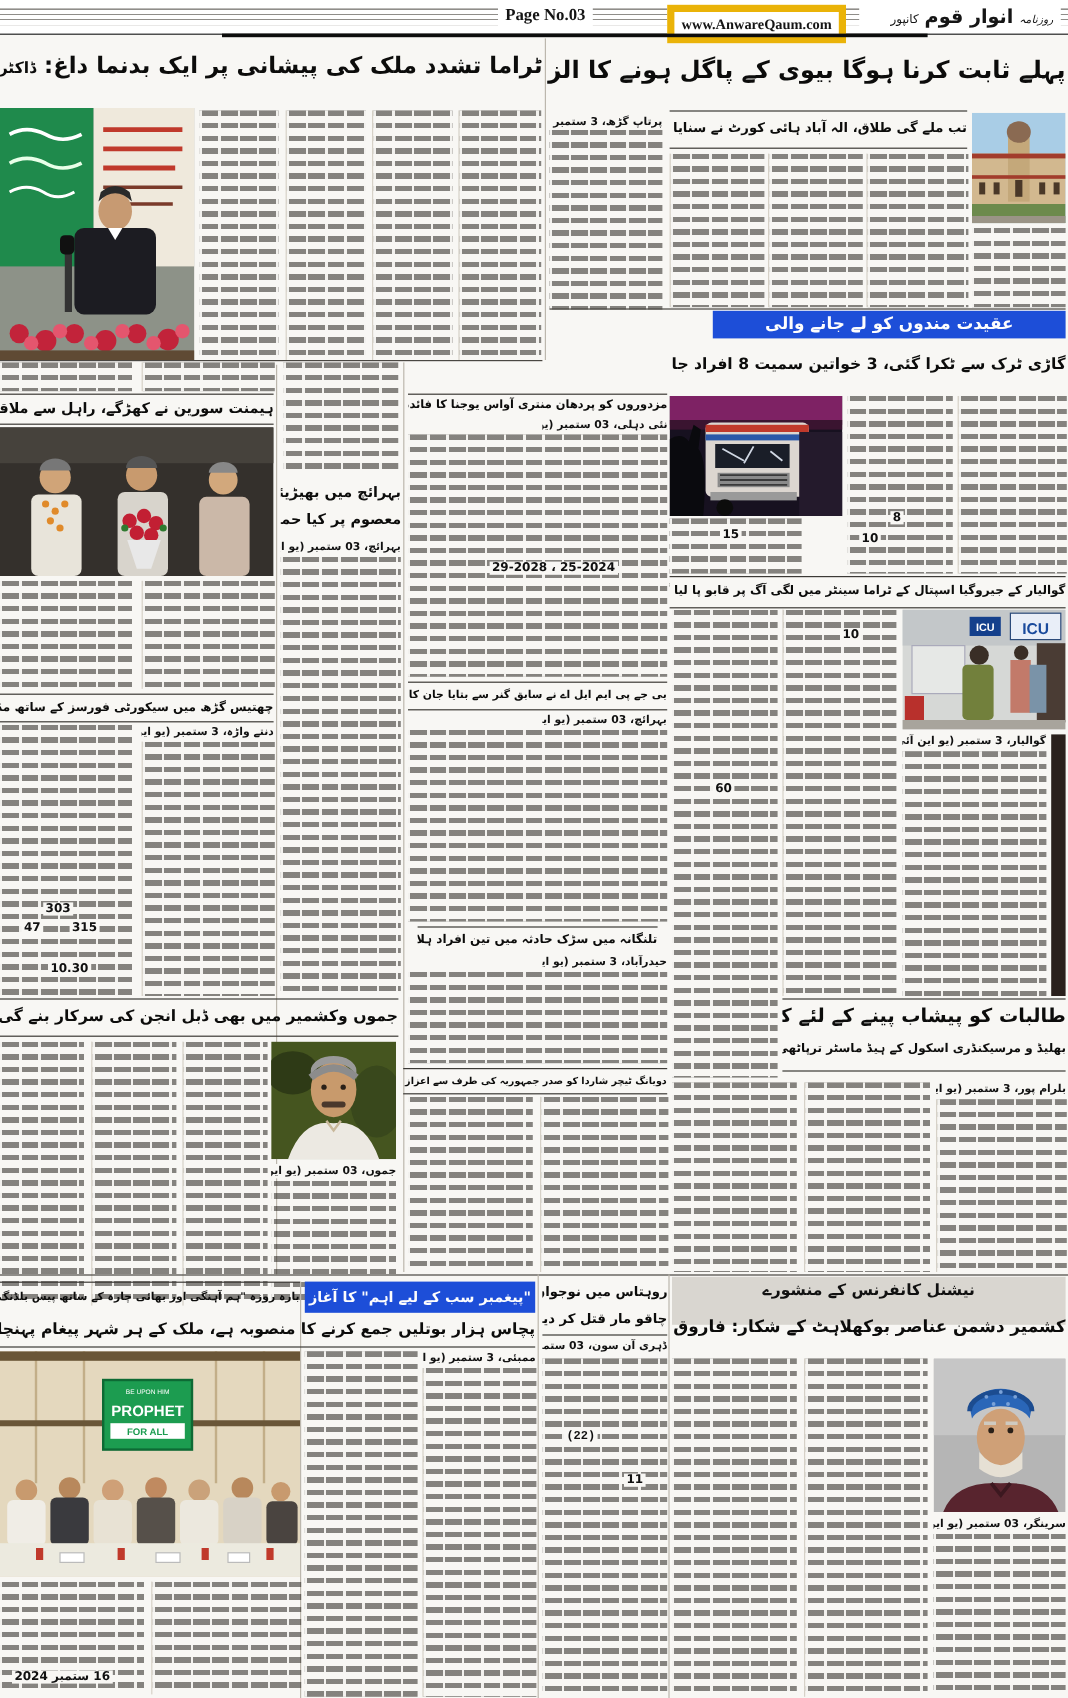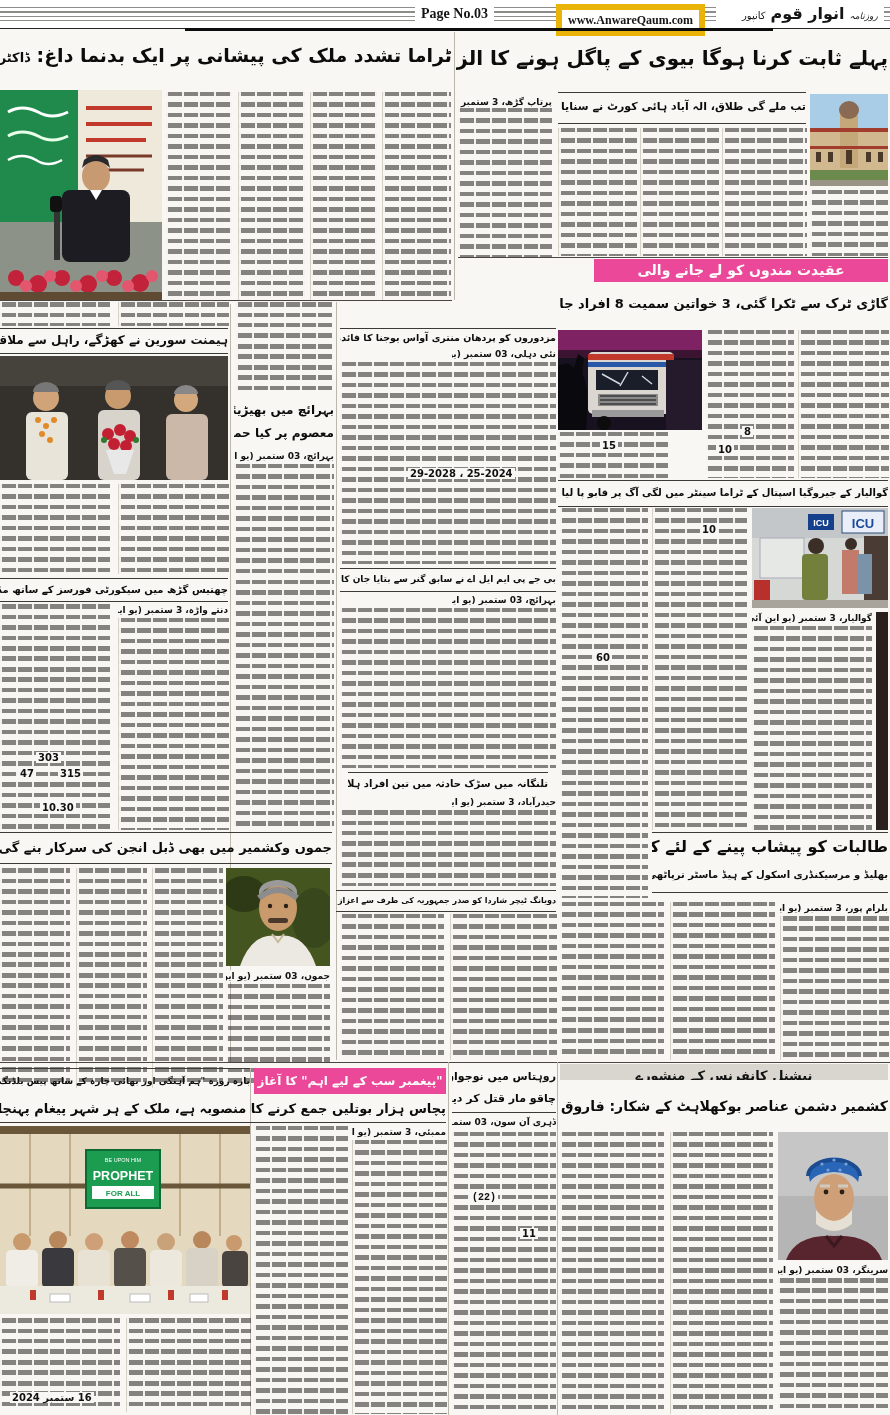--- a/index.html
+++ b/index.html
@@ -12,21 +12,21 @@
   .rb{border-bottom:1px solid #3c3a36;}
   .sim{background-image:
         repeating-linear-gradient(90deg, rgba(248,247,244,.95) 0 2px, rgba(248,247,244,0) 2px 16px),
         repeating-linear-gradient(180deg, rgba(38,35,30,.55) 0 4.5px, rgba(38,35,30,0) 4.5px 10.5px);}
   .colrule{background:#bcb7ad;}
   .hrule{background:#4a4742;}
   .dl{font-weight:bold;font-size:9px;direction:rtl;text-align:right;background:#f8f7f4;color:#111;
       white-space:nowrap;overflow:hidden;line-height:12px;}
   .bnum{position:absolute;font-weight:bold;font-size:10px;background:#f8f7f4;color:#101010;
         padding:0 2px;direction:ltr;line-height:11px;}
-  .kdark{background:#ec4899;color:#fdfdfd;}
+  .kdark{background:#1d4ed8;color:#fdfdfd;}
   .kgray{background:#d9d6d0;color:#111;}
   .mast{position:absolute;left:0;top:0;width:890px;height:28px;background:#fff;border-bottom:1px solid #242424;}
   .mastlines{position:absolute;left:0;top:7px;width:100%;height:14px;
              background:repeating-linear-gradient(180deg,#8f8d89 0 1px,transparent 1px 4.5px);}
   .mitem{position:absolute;background:#fff;padding:0 6px;line-height:20px;top:4px;
          font-family:"Liberation Serif",serif;font-weight:bold;font-size:14px;color:#151515;}
   svg{display:block;}
 </style>
 </head>
 <body>
@@ -337,21 +337,21 @@
   <div class="abs sim" style="left:254px;top:1126px;width:94px;height:288px;"></div>
   <div class="abs sim" style="left:352px;top:1140px;width:94px;height:274px;border-left:1px solid #d6d1c7;"></div>
 
   <div class="abs hd u" style="left:452px;top:1066px;width:104px;height:22px;font-size:11px;line-height:22px;">روہتاس میں نوجوان کو</div>
   <div class="abs hd u rb" style="left:452px;top:1088px;width:104px;height:24px;font-size:11px;line-height:22px;">چاقو مار قتل کر دیا گیا</div>
   <div class="abs dl" style="left:452px;top:1116px;width:104px;">ڈہری آن سون، 03 ستمبر (یو این آئی)</div>
   <div class="abs sim" style="left:452px;top:1132px;width:104px;height:282px;"></div>
   <span class="bnum" style="left:470px;top:1192px;font-family:Liberation Mono, monospace;">(22)</span>
   <span class="bnum" style="left:520px;top:1228px;">11</span>
 
-  <div class="abs hd u kgray" style="left:560px;top:1064px;width:328px;height:16px;font-size:13px;line-height:24px;">نیشنل کانفرنس کے منشورے</div>
+  <div class="abs hd u kgray" style="left:560px;top:1064px;width:328px;height:40px;font-size:13px;line-height:24px;">نیشنل کانفرنس کے منشورے</div>
   <div class="abs hd u" style="left:560px;top:1088px;width:328px;height:40px;font-size:14px;padding-top:10px;box-sizing:border-box;">کشمیر دشمن عناصر بوکھلاہٹ کے شکار: فاروق عبداللہ</div>
   <div class="abs" style="left:778px;top:1132px;width:110px;height:128px;">
     <svg width="110" height="128" viewBox="0 0 110 128">
       <rect width="110" height="128" fill="#b5b5b5"></rect>
       <rect x="0" y="0" width="110" height="64" fill="#c6c6c6"></rect>
       <ellipse cx="56" cy="66" rx="20" ry="24" fill="#cfa077"></ellipse>
       <path d="M38 78 q18 22 36 0 l0 14 q-18 14 -36 0 z" fill="#e6e0d4"></path>
       <path d="M30 40 a27 20 0 0 1 52 0 l-2 10 a25 14 0 0 0 -48 0 z" fill="#2a66b8"></path>
       <path d="M30 44 a26 16 0 0 1 52 0" stroke="#1c4c90" stroke-width="4" fill="none"></path>
       <g fill="#7aa2d8">

